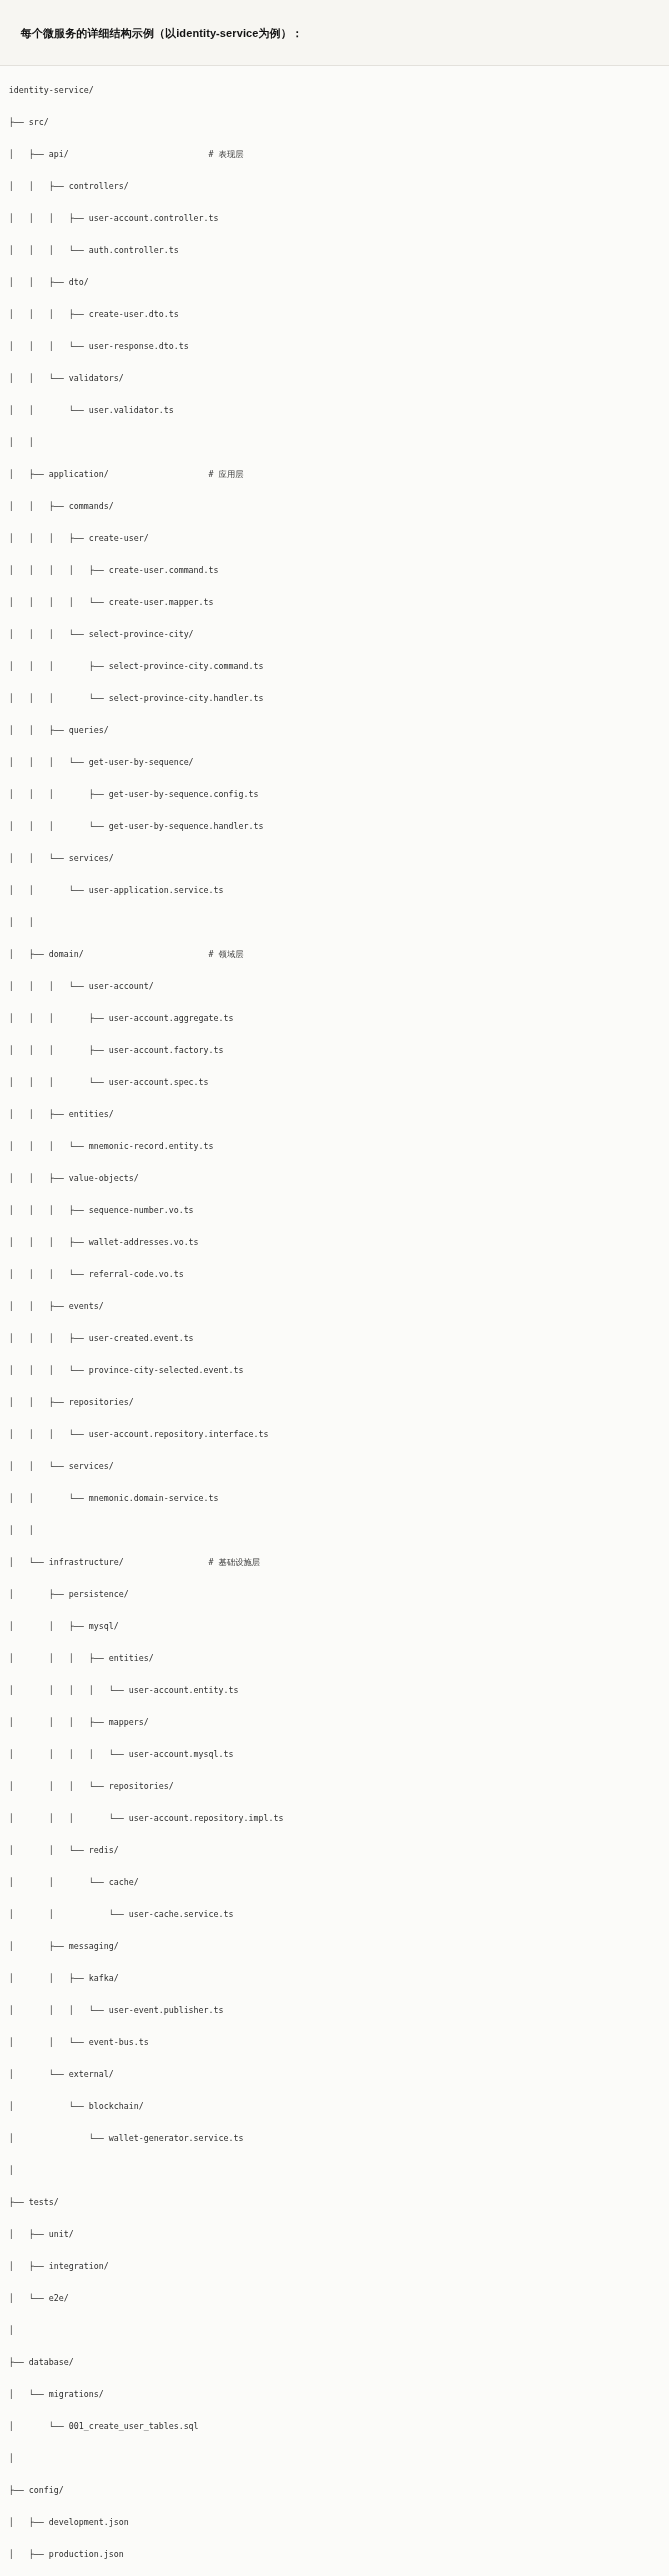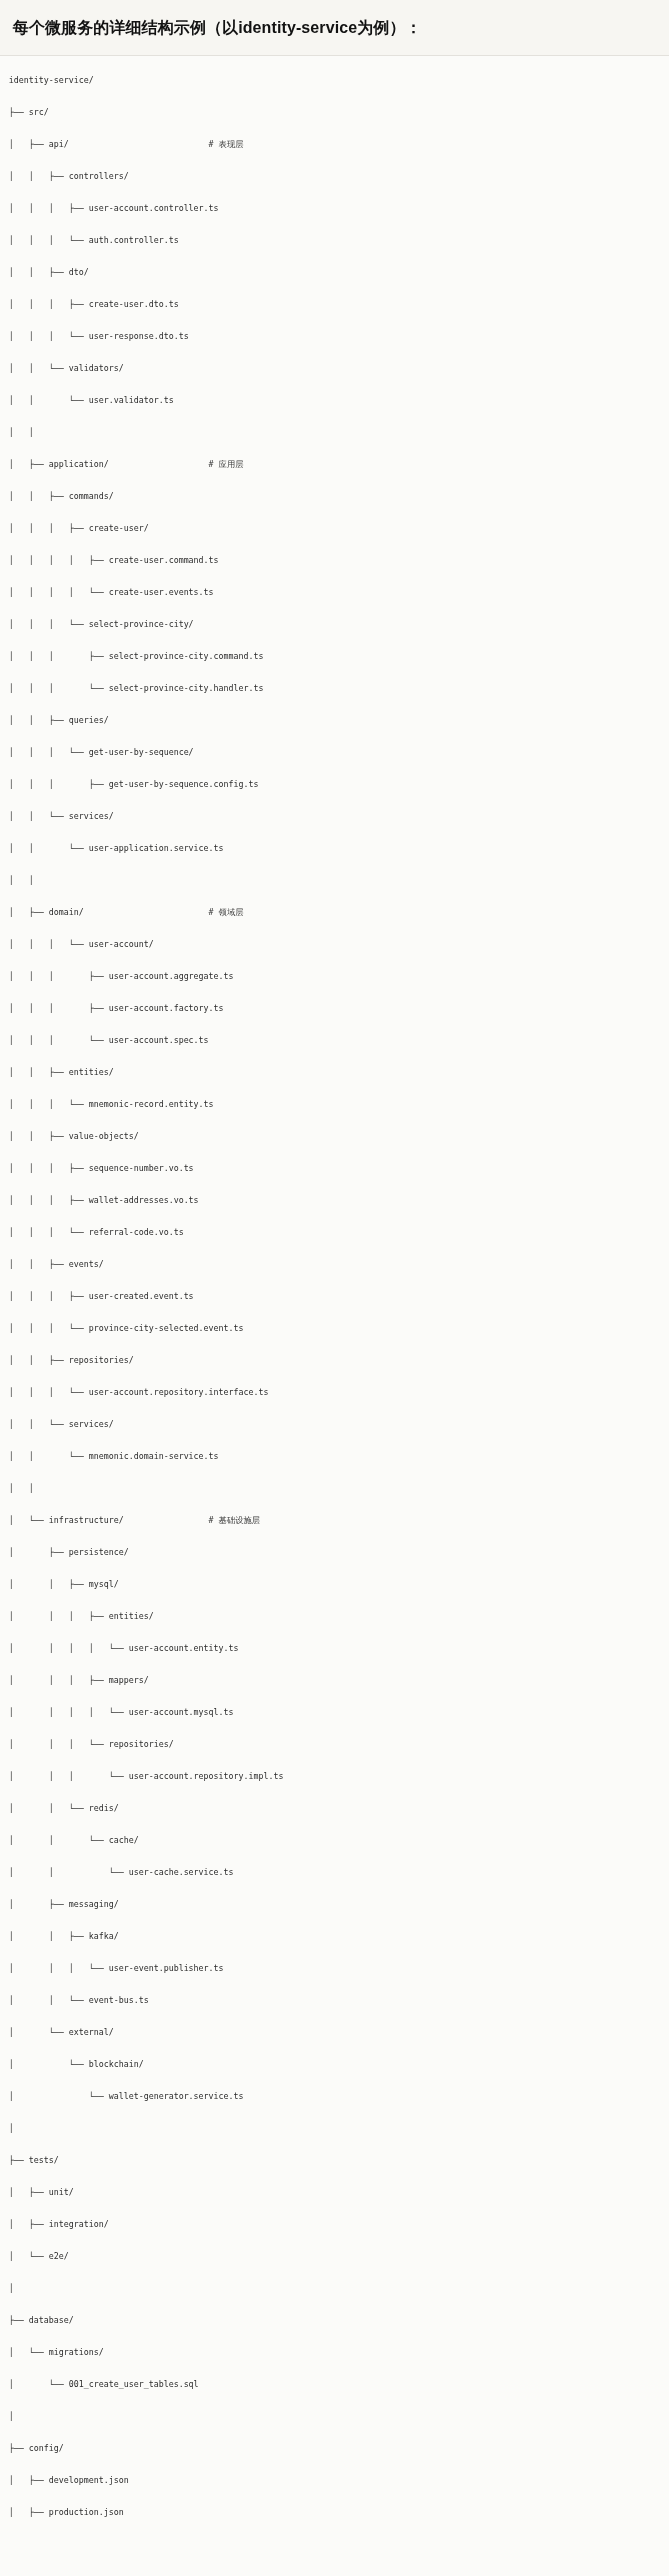--- a/index.html
+++ b/index.html
@@ -16,25 +16,25 @@
   }
 
   
   .page-header {
     background: #f7f6f2;
     padding: 13.8px 8.8px 12.5px 8.8px;
     border-bottom: 0.6px solid #e3e1dc;
     box-sizing: border-box;
   }
   .page-title {
-    font-size: 16px;
+    font-size: 11px;
     font-weight: 700;
     line-height: 1.3;
     letter-spacing: 0.1px;
-    margin: 4px;
+    margin: 12px;
     color: #121212;
   }
 
   
   .tree-block {
     background: #fbfbf9;
     padding: 16.3px 8.8px 16.3px 8.8px;
     box-sizing: border-box;
   }
   .tree {
@@ -73,27 +73,28 @@
 <span class="tree-line">│   │   ├── dto/</span>
 <span class="tree-line">│   │   │   ├── create-user.dto.ts</span>
 <span class="tree-line">│   │   │   └── user-response.dto.ts</span>
 <span class="tree-line">│   │   └── validators/</span>
 <span class="tree-line">│   │       └── user.validator.ts</span>
 <span class="tree-line">│   │</span>
 <span class="tree-line">│   ├── application/                    <span class="cmt"># 应用层</span></span>
 <span class="tree-line">│   │   ├── commands/</span>
 <span class="tree-line">│   │   │   ├── create-user/</span>
 <span class="tree-line">│   │   │   │   ├── create-user.command.ts</span>
-<span class="tree-line">│   │   │   │   └── create-user.events.ts</span>
+<span class="tree-line">│   │   │   │   └── create-user.mapper.ts</span>
 <span class="tree-line">│   │   │   └── select-province-city/</span>
 <span class="tree-line">│   │   │       ├── select-province-city.command.ts</span>
 <span class="tree-line">│   │   │       └── select-province-city.handler.ts</span>
 <span class="tree-line">│   │   ├── queries/</span>
 <span class="tree-line">│   │   │   └── get-user-by-sequence/</span>
 <span class="tree-line">│   │   │       ├── get-user-by-sequence.config.ts</span>
+<span class="tree-line">│   │   │       └── get-user-by-sequence.handler.ts</span>
 <span class="tree-line">│   │   └── services/</span>
 <span class="tree-line">│   │       └── user-application.service.ts</span>
 <span class="tree-line">│   │</span>
 <span class="tree-line">│   ├── domain/                         <span class="cmt"># 领域层</span></span>
 <span class="tree-line">│   │   │   └── user-account/</span>
 <span class="tree-line">│   │   │       ├── user-account.aggregate.ts</span>
 <span class="tree-line">│   │   │       ├── user-account.factory.ts</span>
 <span class="tree-line">│   │   │       └── user-account.spec.ts</span>
 <span class="tree-line">│   │   ├── entities/</span>
 <span class="tree-line">│   │   │   └── mnemonic-record.entity.ts</span>

